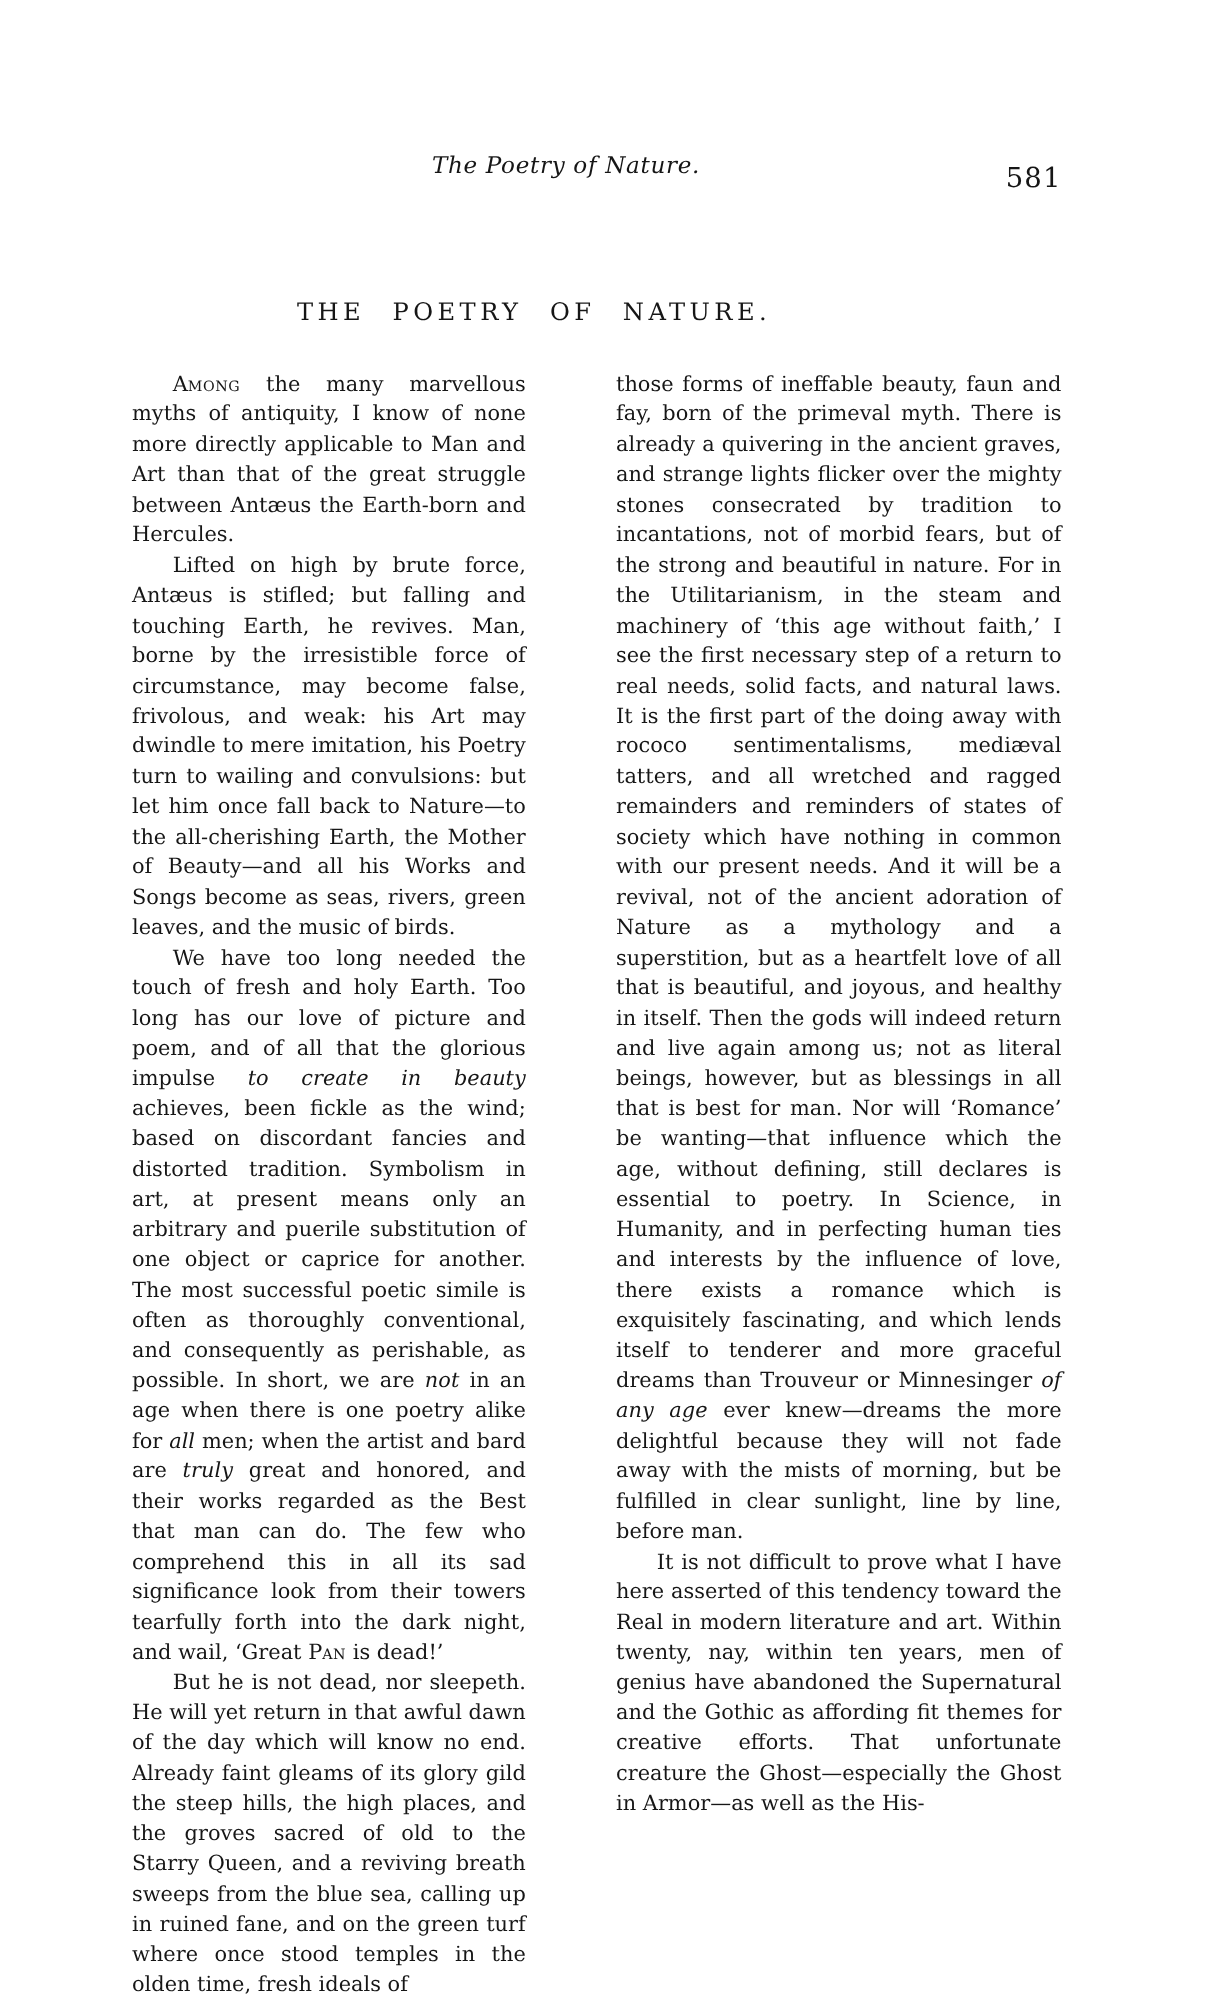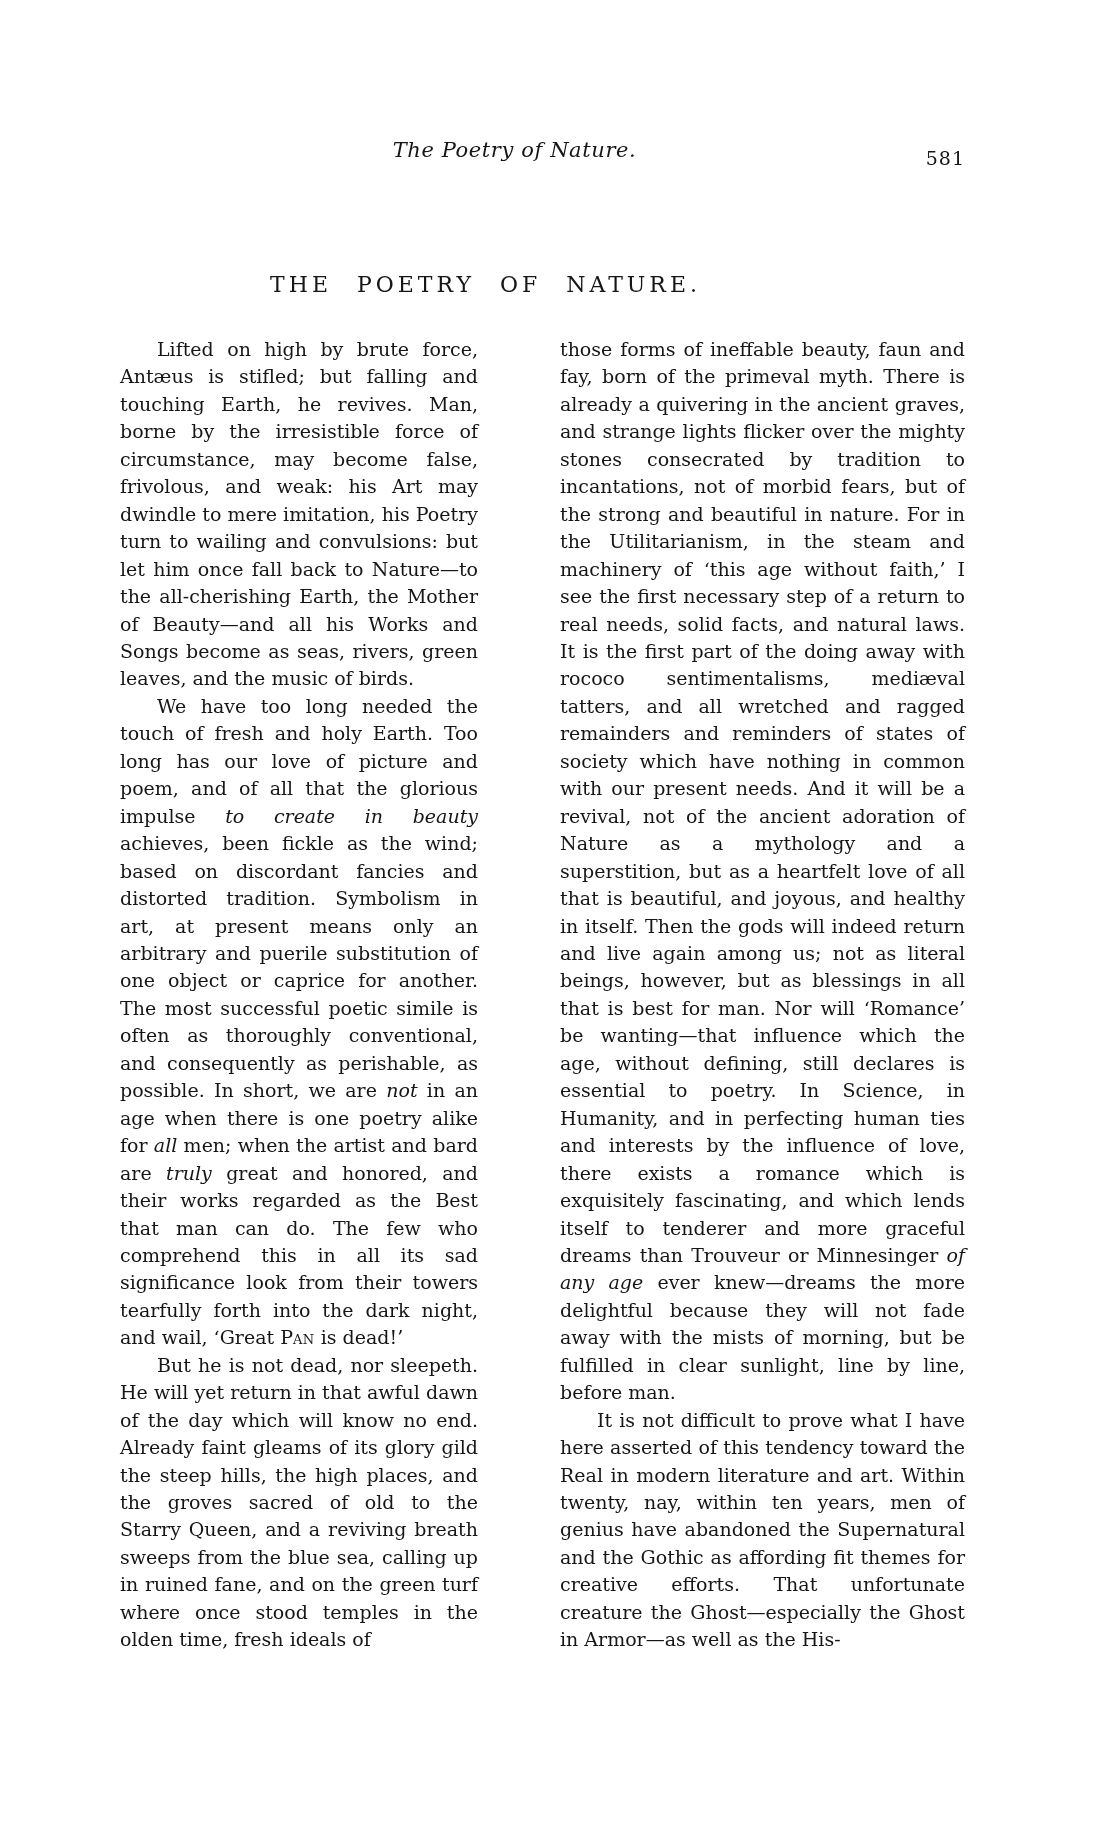--- a/index.html
+++ b/index.html
@@ -17,21 +17,21 @@
     width: 845px; height: 40px;
   }
   .running-title {
     position: absolute; left: 50%;
     transform: translateX(-50%) translateX(-28px);
     font-style: italic; font-size: 21px;
     letter-spacing: 0.6px; white-space: nowrap;
   }
   .folio {
     position: absolute; right: 0; top: 9px;
-    font-size: 19px; letter-spacing: 1px;
+    font-size: 25px; letter-spacing: 1px;
   }
 
   .article-title {
     position: absolute; left: 63px; top: 272px;
     width: 845px; margin: 0;
     text-align: center;
     font-size: 22px; font-weight: normal;
     letter-spacing: 4px; word-spacing: 14px;
     white-space: nowrap;
   }
@@ -59,20 +59,21 @@
 
   <div class="running-head-row">
     <div class="running-title">The Poetry of Nature.</div>
     <div class="folio">581</div>
   </div>
 
   <h1 class="article-title">THE POETRY OF NATURE.</h1>
 
   <div class="columns">
     <div class="col col-left">
+        <p class="para indent"><span>A</span><span class="sc">mong</span><span> the many marvellous myths of antiquity, I know of none more directly applicable to Man and Art than that of the great struggle between Antæus the Earth-born and Hercules.</span></p>
         <p class="para indent"><span>Lifted on high by brute force, Antæus is stifled; but falling and touching Earth, he revives. Man, borne by the irresistible force of circumstance, may become false, frivolous, and weak: his Art may dwindle to mere imitation, his Poetry turn to wailing and convulsions: but let him once fall back to Nature—to the all-cherishing Earth, the Mother of Beauty—and all his Works and Songs become as seas, rivers, green leaves, and the music of birds.</span></p>
         <p class="para indent"><span>We have too long needed the touch of fresh and holy Earth. Too long has our love of picture and poem, and of all that the glorious impulse </span><span class="it">to create in beauty</span><span> achieves, been fickle as the wind; based on discordant fancies and distorted tradition. Symbolism in art, at present means only an arbitrary and puerile substitution of one object or caprice for another. The most successful poetic simile is often as thoroughly conventional, and consequently as perishable, as possible. In short, we are </span><span class="it">not</span><span> in an age when there is one poetry alike for </span><span class="it">all</span><span> men; when the artist and bard are </span><span class="it">truly</span><span> great and honored, and their works regarded as the Best that man can do. The few who comprehend this in all its sad significance look from their towers tearfully forth into the dark night, and wail, ‘Great P</span><span class="sc">an</span><span> is dead!’</span></p>
         <p class="para indent"><span>But he is not dead, nor sleepeth. He will yet return in that awful dawn of the day which will know no end. Already faint gleams of its glory gild the steep hills, the high places, and the groves sacred of old to the Starry Queen, and a reviving breath sweeps from the blue sea, calling up in ruined fane, and on the green turf where once stood temples in the olden time, fresh ideals of</span></p>
       </div>
     <div class="col col-right">
         <p class="para"><span>those forms of ineffable beauty, faun and fay, born of the primeval myth. There is already a quivering in the ancient graves, and strange lights flicker over the mighty stones consecrated by tradition to incantations, not of morbid fears, but of the strong and beautiful in nature. For in the Utilitarianism, in the steam and machinery of ‘this age without faith,’ I see the first necessary step of a return to real needs, solid facts, and natural laws. It is the first part of the doing away with rococo sentimentalisms, mediæval tatters, and all wretched and ragged remainders and reminders of states of society which have nothing in common with our present needs. And it will be a revival, not of the ancient adoration of Nature as a mythology and a superstition, but as a heartfelt love of all that is beautiful, and joyous, and healthy in itself. Then the gods will indeed return and live again among us; not as literal beings, however, but as blessings in all that is best for man. Nor will ‘Romance’ be wanting—that influence which the age, without defining, still declares is essential to poetry. In Science, in Humanity, and in perfecting human ties and interests by the influence of love, there exists a romance which is exquisitely fascinating, and which lends itself to tenderer and more graceful dreams than Trouveur or Minnesinger </span><span class="it">of any age</span><span> ever knew—dreams the more delightful because they will not fade away with the mists of morning, but be fulfilled in clear sunlight, line by line, before man.</span></p>
         <p class="para indent"><span>It is not difficult to prove what I have here asserted of this tendency toward the Real in modern literature and art. Within twenty, nay, within ten years, men of genius have abandoned the Supernatural and the Gothic as affording fit themes for creative efforts. That unfortunate creature the Ghost—especially the Ghost in Armor—as well as the His-</span></p>
       </div>
   </div>
 

